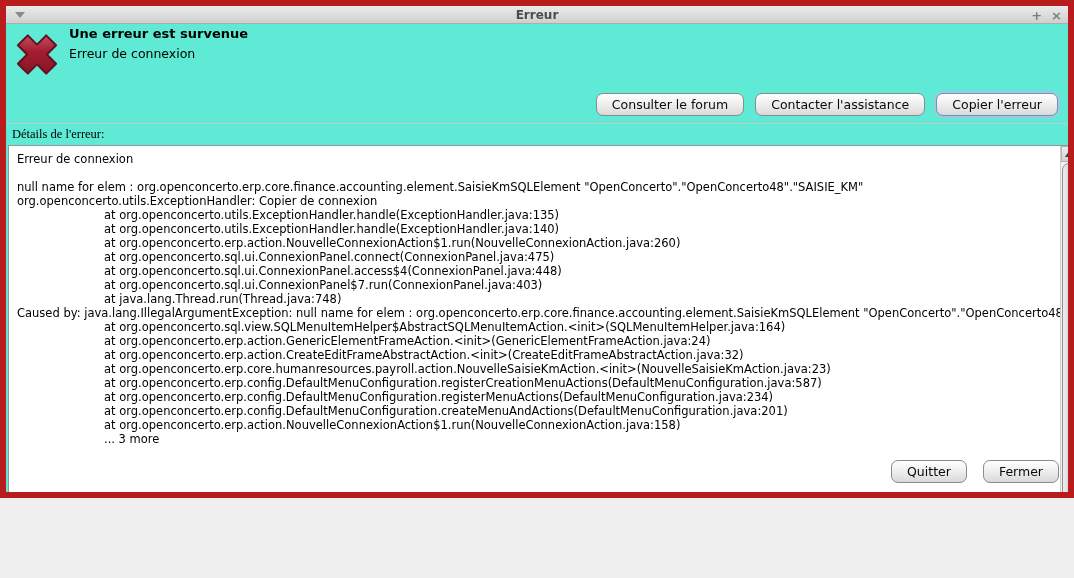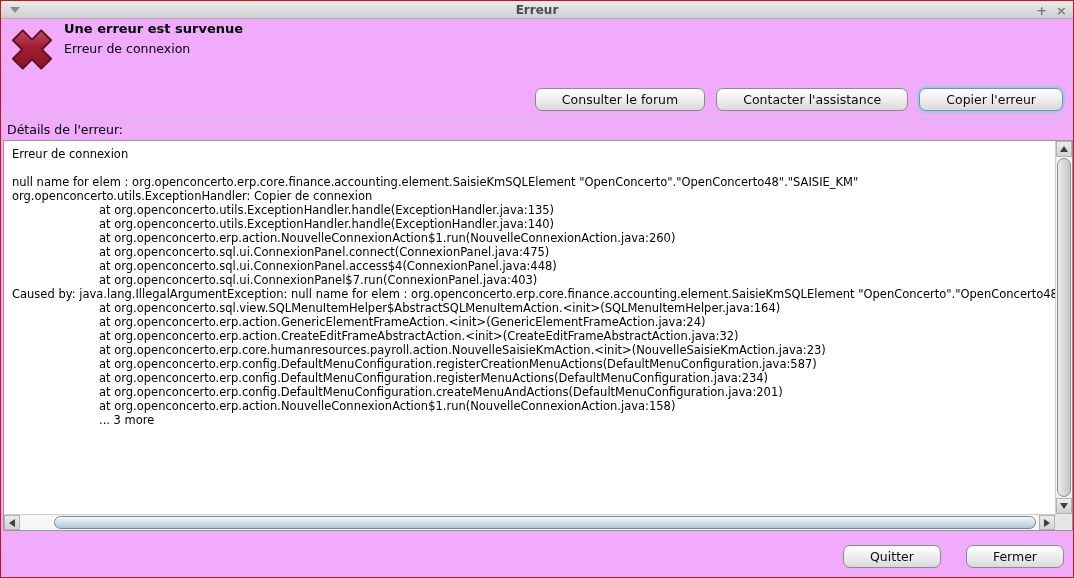--- a/index.html
+++ b/index.html
@@ -1,19 +1,19 @@
 <!DOCTYPE html>
 <html><head>
 <meta charset="utf-8">
 <style>
   html,body{margin:0;padding:0;background:#efefef;}
   *{box-sizing:border-box;}
   .window{
-    position:relative;width:1074px;height:578px;background:#f0abfc;
-    border:1px solid #b91c1c;overflow:hidden;
+    position:relative;width:1074px;height:498px;background:#5eead4;
+    border:6px solid #b91c1c;overflow:hidden;
     font-family:"DejaVu Sans","Liberation Sans",sans-serif;color:#000;
   }
   
   .titlebar{
     position:absolute;top:0;left:0;right:0;height:18px;
     background:linear-gradient(#ebebeb,#cfcfcf);
     border-bottom:1px solid #adadad;
   }
   .titlebar .title{
     position:absolute;left:0;right:0;top:2px;text-align:center;
@@ -24,30 +24,30 @@
     border-top:6px solid #8a8a8a;cursor:default;}
   .win-controls{position:absolute;right:6px;top:0;height:18px;display:flex;gap:9px;align-items:center;}
   .win-controls span{font-size:13px;line-height:13px;font-weight:bold;color:#7d7d7d;cursor:default;}
   
   .err-icon{position:absolute;left:7px;top:24px;width:48px;height:49px;}
   .h-title{position:absolute;left:63px;top:20px;font-size:13px;font-weight:bold;}
   .h-sub{position:absolute;left:63px;top:40px;font-size:12.5px;}
   .h-desc{position:absolute;left:63px;top:61px;font-size:12.5px;}
   .header-btns{position:absolute;top:87px;right:10px;display:flex;gap:11px;align-items:center;}
   .btn{
-    height:23px;padding:0 26px;font-size:12.5px;color:#0a0a0a;
+    height:23px;padding:0 15px;font-size:12.5px;color:#0a0a0a;
     border:1px solid #8b8b8b;border-radius:7px;
     background:linear-gradient(#ffffff,#ececec 55%,#d9d9d9);
     display:inline-flex;align-items:center;justify-content:center;cursor:default;
     font-family:"DejaVu Sans","Liberation Sans",sans-serif;
   }
   .btn.focused{box-shadow:0 0 0 2px #a5c5e2;border-color:#7094b6;}
   
   .separator{position:absolute;top:117px;left:0;width:100%;height:1px;background:#c7c7c7;}
-  .details-label{position:absolute;top:121px;left:6px;font-size:12.5px;}
+  .details-label{position:absolute;top:121px;left:6px;font-size:12.5px;font-family:Liberation Serif, serif;}
   
   .scrollpane{
     position:absolute;top:139px;left:2px;width:1070px;height:391px;
     border:1px solid #979797;background:#fff;
   }
   .viewport{
     position:absolute;top:0;left:0;right:17px;bottom:16px;
     overflow:hidden;padding:6px 0 0 8px;background:#fff;
   }
   .trace-line{font-size:11.5px;line-height:14px;height:14px;white-space:pre;}
@@ -73,21 +73,21 @@
     border:1px solid #8f8f8f;border-radius:8px;cursor:default;
   }
   .h-thumb{
     position:absolute;left:50px;right:19px;top:1px;bottom:1px;
     background:linear-gradient(#f1f6fa,#c6d7e4 70%,#afc5d6);
     border:1px solid #70879b;border-radius:8px;
     box-shadow:inset 0 1px 0 #ffffff;cursor:default;
   }
   .corner{position:absolute;right:0;bottom:0;width:17px;height:16px;background:#e6e6e6;}
   
-  .footer-btns{position:absolute;right:9px;bottom:9px;display:flex;gap:25px;}
+  .footer-btns{position:absolute;right:9px;bottom:9px;display:flex;gap:16px;}
 </style>
 </head>
 <body>
 
 <div class="window">
 
   <div class="titlebar">
     <div class="menu-btn"></div>
     <div class="title">Erreur</div>
     <div class="win-controls">
@@ -125,20 +125,21 @@
         <div class="trace-line">Erreur de connexion</div>
         <div class="trace-line">&nbsp;</div>
         <div class="trace-line">null name for elem : org.openconcerto.erp.core.finance.accounting.element.SaisieKmSQLElement "OpenConcerto"."OpenConcerto48"."SAISIE_KM"</div>
         <div class="trace-line">org.openconcerto.utils.ExceptionHandler: Copier de connexion</div>
         <div class="trace-line ind">at org.openconcerto.utils.ExceptionHandler.handle(ExceptionHandler.java:135)</div>
         <div class="trace-line ind">at org.openconcerto.utils.ExceptionHandler.handle(ExceptionHandler.java:140)</div>
         <div class="trace-line ind">at org.openconcerto.erp.action.NouvelleConnexionAction$1.run(NouvelleConnexionAction.java:260)</div>
         <div class="trace-line ind">at org.openconcerto.sql.ui.ConnexionPanel.connect(ConnexionPanel.java:475)</div>
         <div class="trace-line ind">at org.openconcerto.sql.ui.ConnexionPanel.access$4(ConnexionPanel.java:448)</div>
         <div class="trace-line ind">at org.openconcerto.sql.ui.ConnexionPanel$7.run(ConnexionPanel.java:403)</div>
+        <div class="trace-line ind">at java.lang.Thread.run(Thread.java:748)</div>
         <div class="trace-line">Caused by: java.lang.IllegalArgumentException: null name for elem : org.openconcerto.erp.core.finance.accounting.element.SaisieKmSQLElement "OpenConcerto"."OpenConcerto48"."SAISIE_KM"</div>
         <div class="trace-line ind">at org.openconcerto.sql.view.SQLMenuItemHelper$AbstractSQLMenuItemAction.&lt;init&gt;(SQLMenuItemHelper.java:164)</div>
         <div class="trace-line ind">at org.openconcerto.erp.action.GenericElementFrameAction.&lt;init&gt;(GenericElementFrameAction.java:24)</div>
         <div class="trace-line ind">at org.openconcerto.erp.action.CreateEditFrameAbstractAction.&lt;init&gt;(CreateEditFrameAbstractAction.java:32)</div>
         <div class="trace-line ind">at org.openconcerto.erp.core.humanresources.payroll.action.NouvelleSaisieKmAction.&lt;init&gt;(NouvelleSaisieKmAction.java:23)</div>
         <div class="trace-line ind">at org.openconcerto.erp.config.DefaultMenuConfiguration.registerCreationMenuActions(DefaultMenuConfiguration.java:587)</div>
         <div class="trace-line ind">at org.openconcerto.erp.config.DefaultMenuConfiguration.registerMenuActions(DefaultMenuConfiguration.java:234)</div>
         <div class="trace-line ind">at org.openconcerto.erp.config.DefaultMenuConfiguration.createMenuAndActions(DefaultMenuConfiguration.java:201)</div>
         <div class="trace-line ind">at org.openconcerto.erp.action.NouvelleConnexionAction$1.run(NouvelleConnexionAction.java:158)</div>
         <div class="trace-line ind">... 3 more</div>

